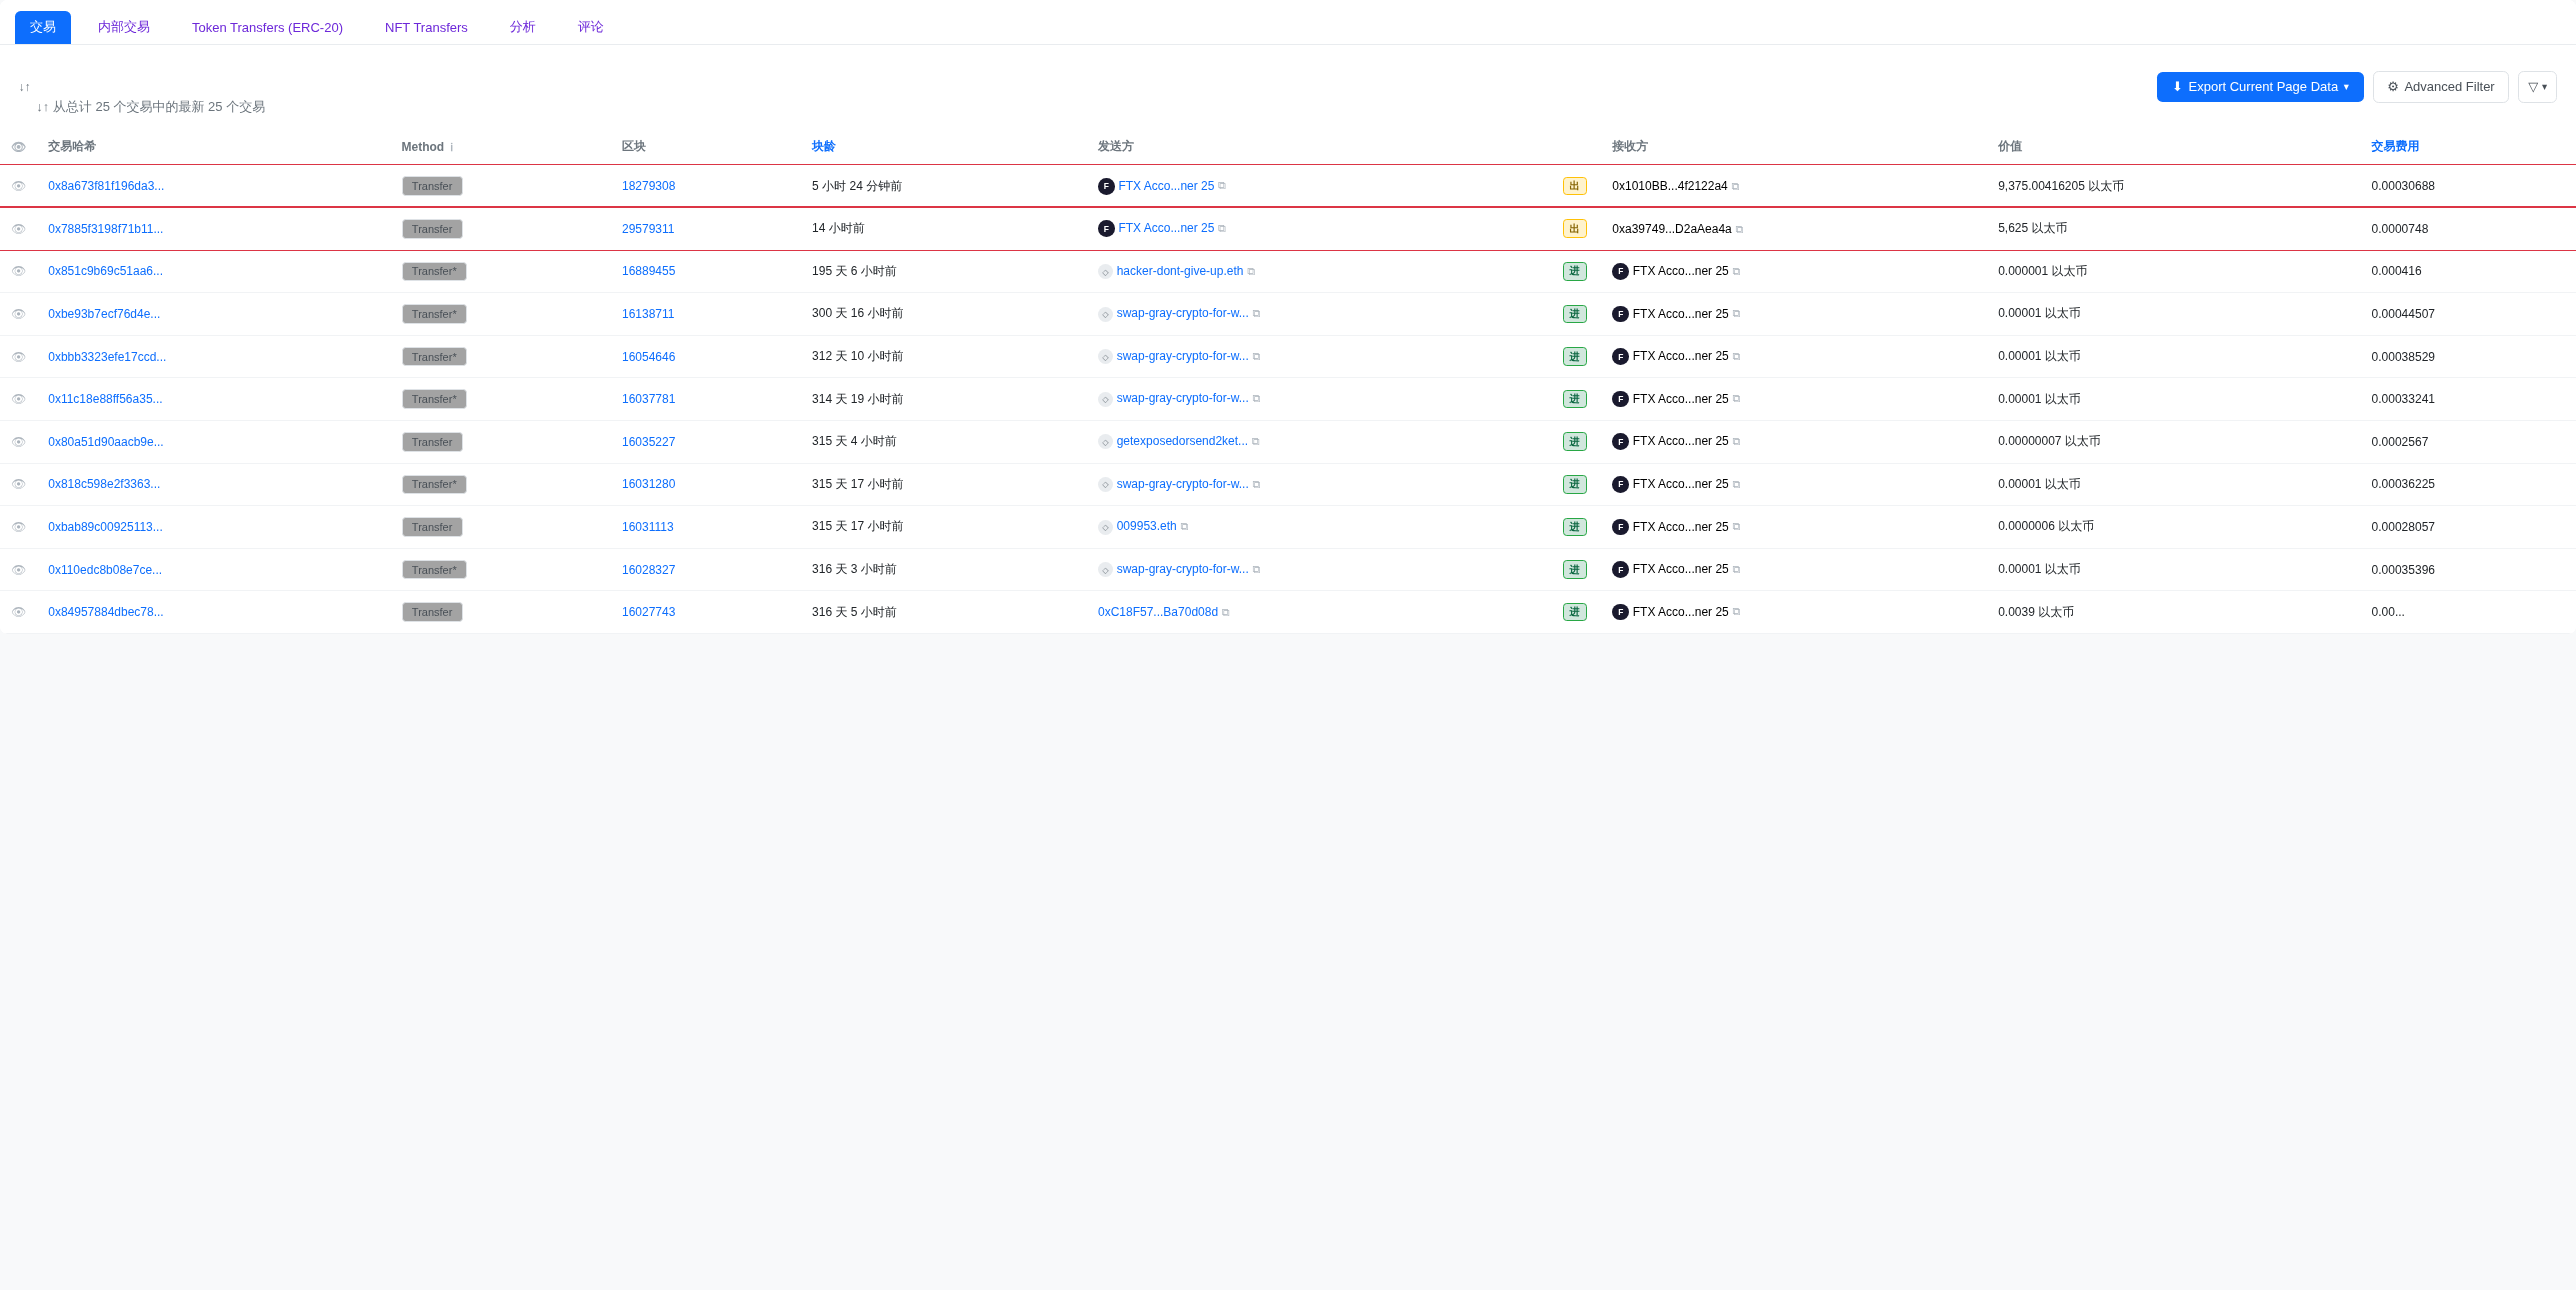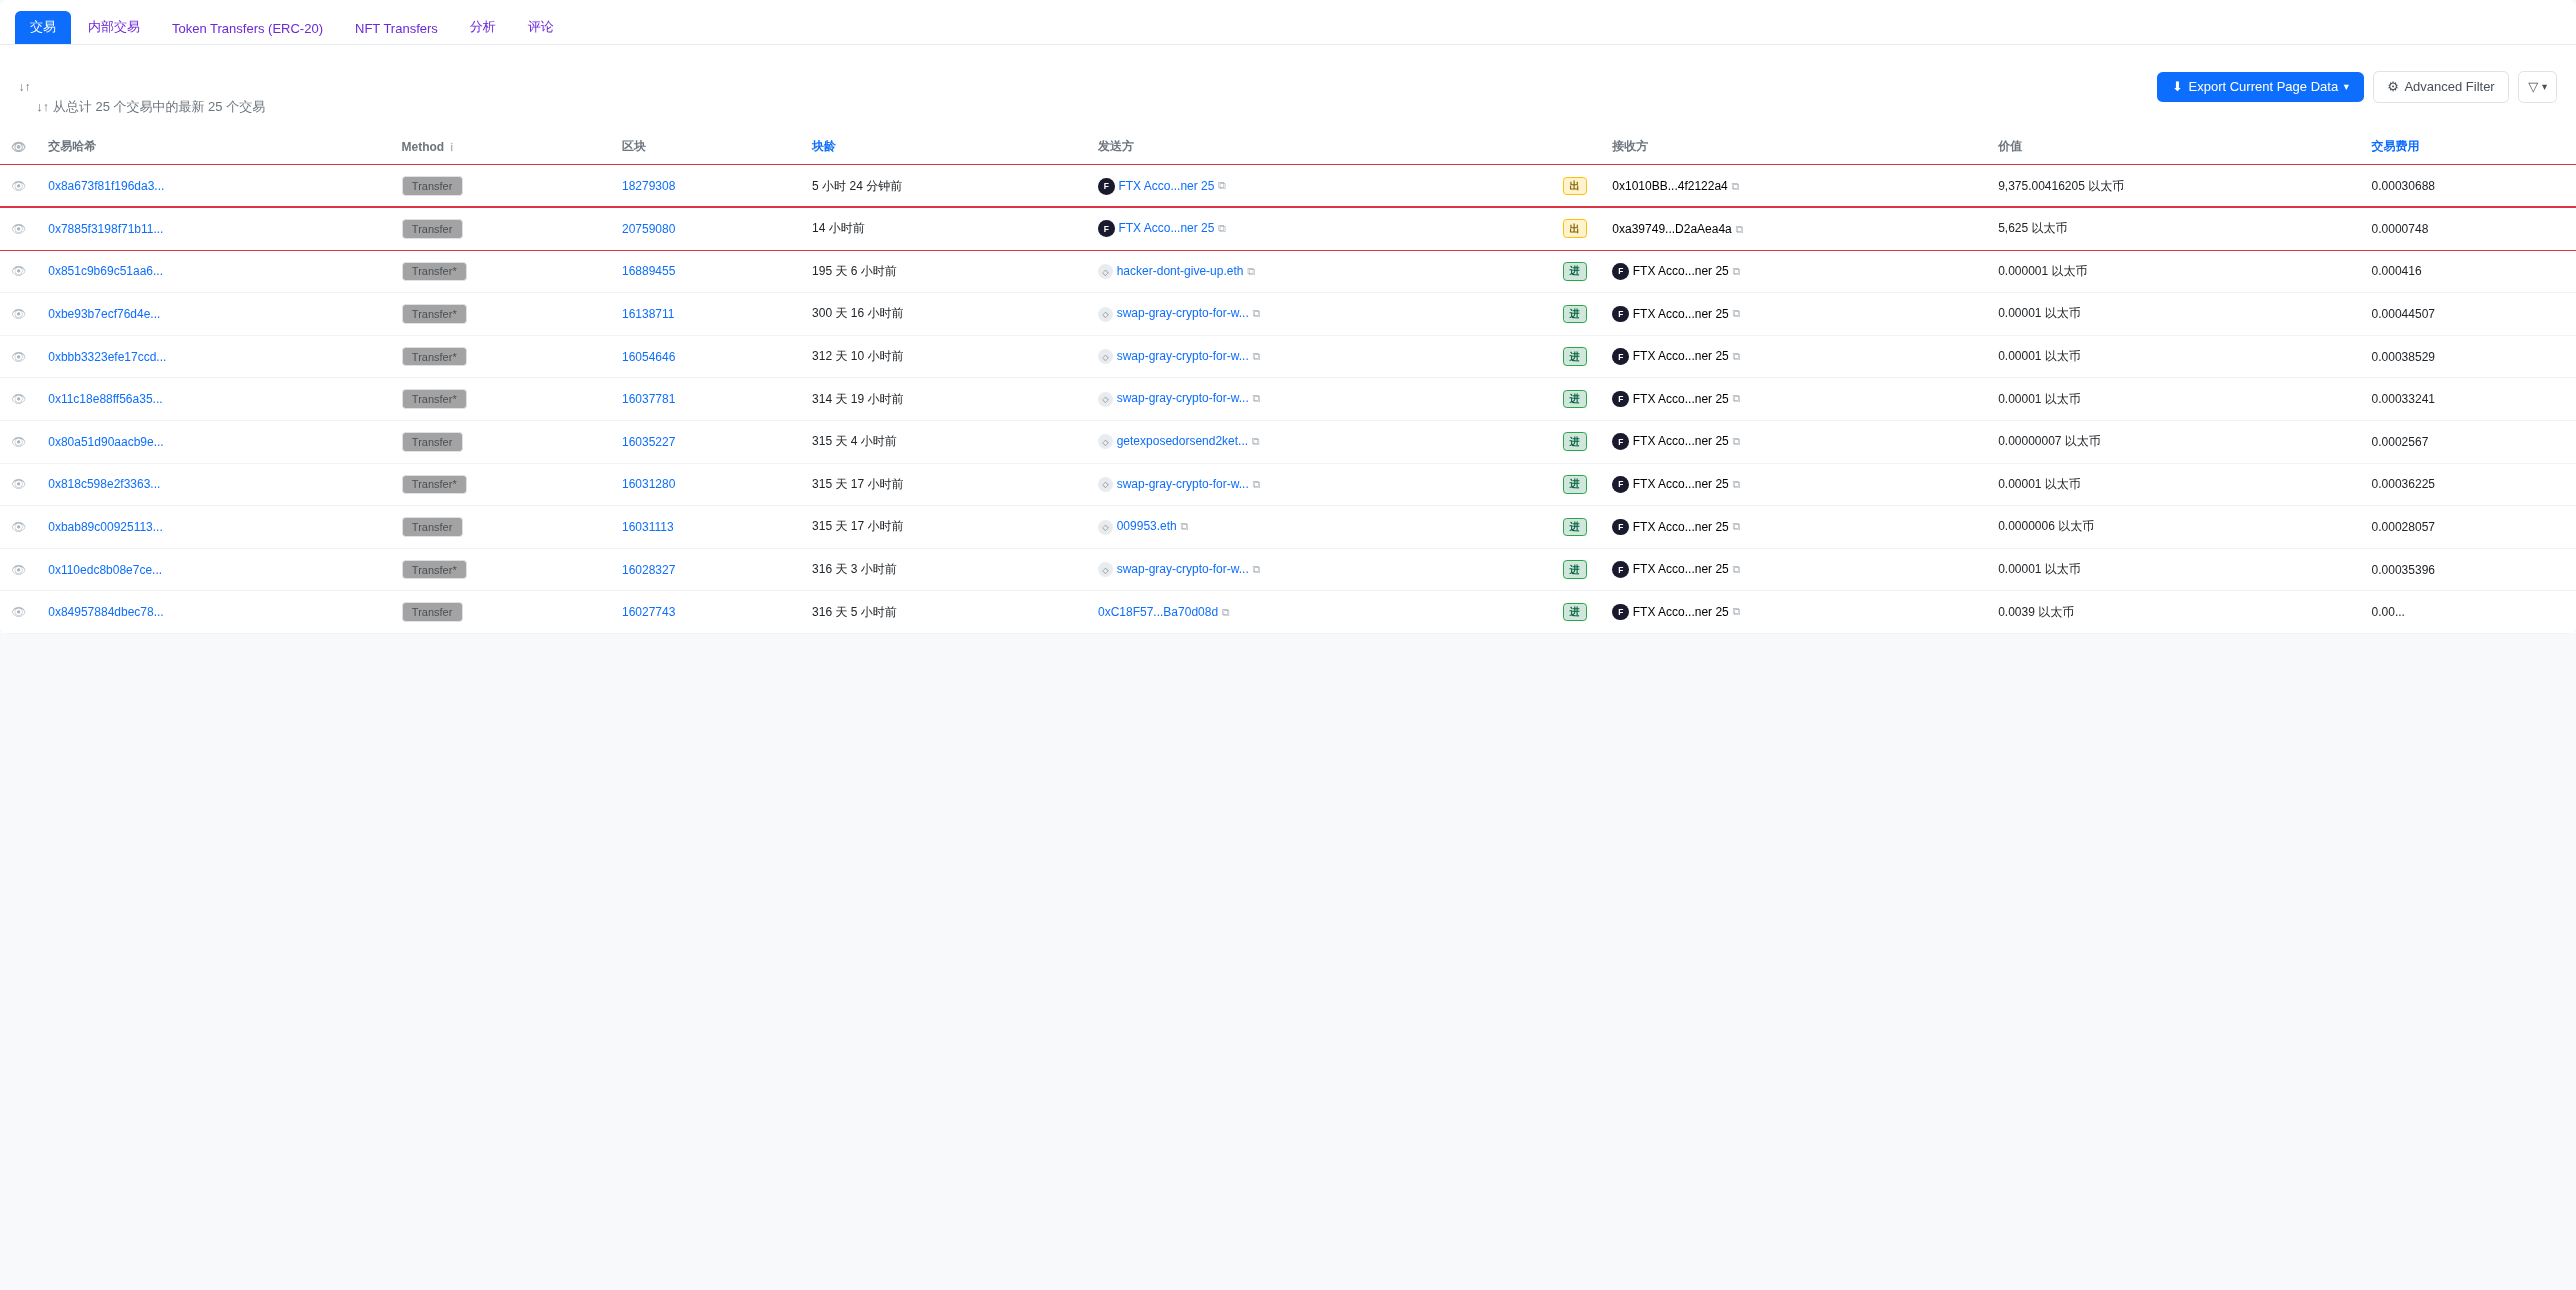--- a/index.html
+++ b/index.html
@@ -11,25 +11,25 @@
     }
     .container {
       background: #fff;
       border-radius: 7.4px;
       padding: 0;
       overflow: hidden;
     }
     
     .tabs {
       display: flex;
-      align-items: flex-end;
+      align-items: center;
       padding: 11px 3px 0 15px;
       border-bottom: 0.9px solid #e9ecef;
       background: #fff;
-      gap: 2px;
+      gap: 12px;
     }
     .tab {
       padding: 7.4px 15px;
       border-radius: 5.6px 5.6px 0 0;
       cursor: pointer;
       font-size: 13px;
       border: none;
       background: transparent;
       color: #6d28d9;
       white-space: nowrap;
@@ -267,21 +267,21 @@
             <td><span class="ftx-icon">F</span><a class="sender-name">FTX Acco...ner 25</a><span class="copy-icon">⧉</span></td>
             <td><span class="direction-badge out-badge">出</span></td>
             <td><a class="receiver-name">0x1010BB...4f2122a4</a><span class="copy-icon">⧉</span></td>
             <td>9,375.00416205 以太币</td>
             <td>0.00030688</td>
           </tr>
           <tr style="outline: rgb(220, 53, 69) solid 1.9px; outline-offset: -0.9px; background: rgb(255, 255, 255);">
             <td><span class="eye-icon">👁</span></td>
             <td><a class="tx-hash">0x7885f3198f71b11...</a></td>
             <td><span class="method-badge">Transfer</span></td>
-            <td><a class="block-num">20759080</a></td>
+            <td><a class="block-num">29579311</a></td>
             <td>14 小时前</td>
             <td><span class="ftx-icon">F</span><a class="sender-name">FTX Acco...ner 25</a><span class="copy-icon">⧉</span></td>
             <td><span class="direction-badge out-badge">出</span></td>
             <td><a class="receiver-name">0xa39749...D2aAea4a</a><span class="copy-icon">⧉</span></td>
             <td>5,625 以太币</td>
             <td>0.0000748</td>
           </tr>
           <tr>
             <td><span class="eye-icon">👁</span></td>
             <td><a class="tx-hash">0x851c9b69c51aa6...</a></td>

